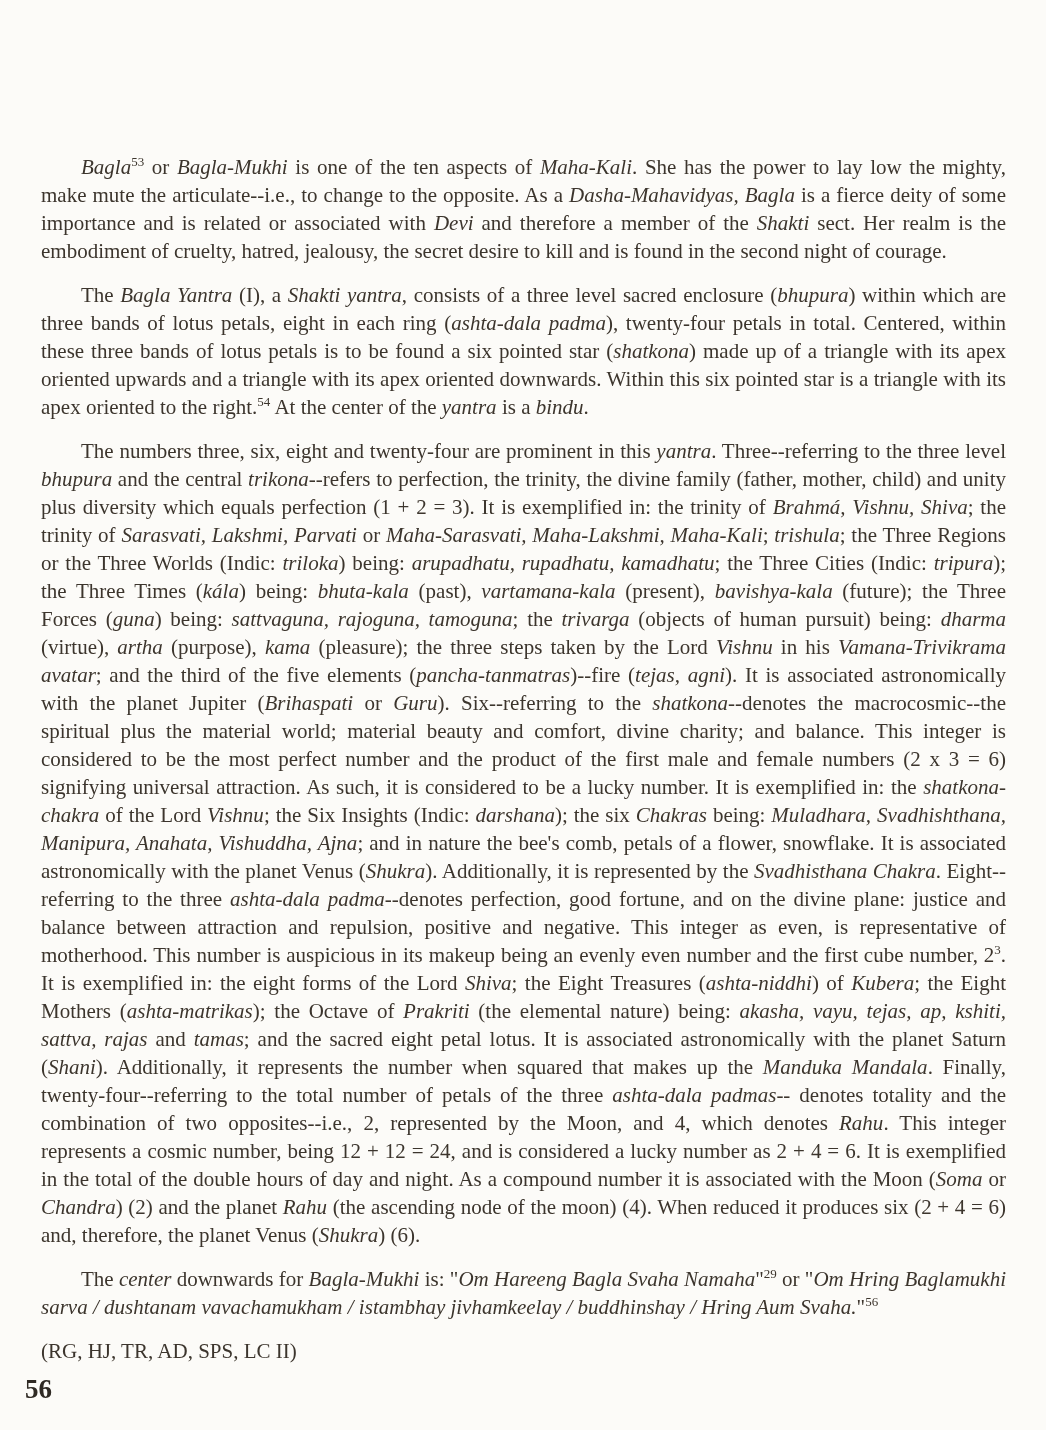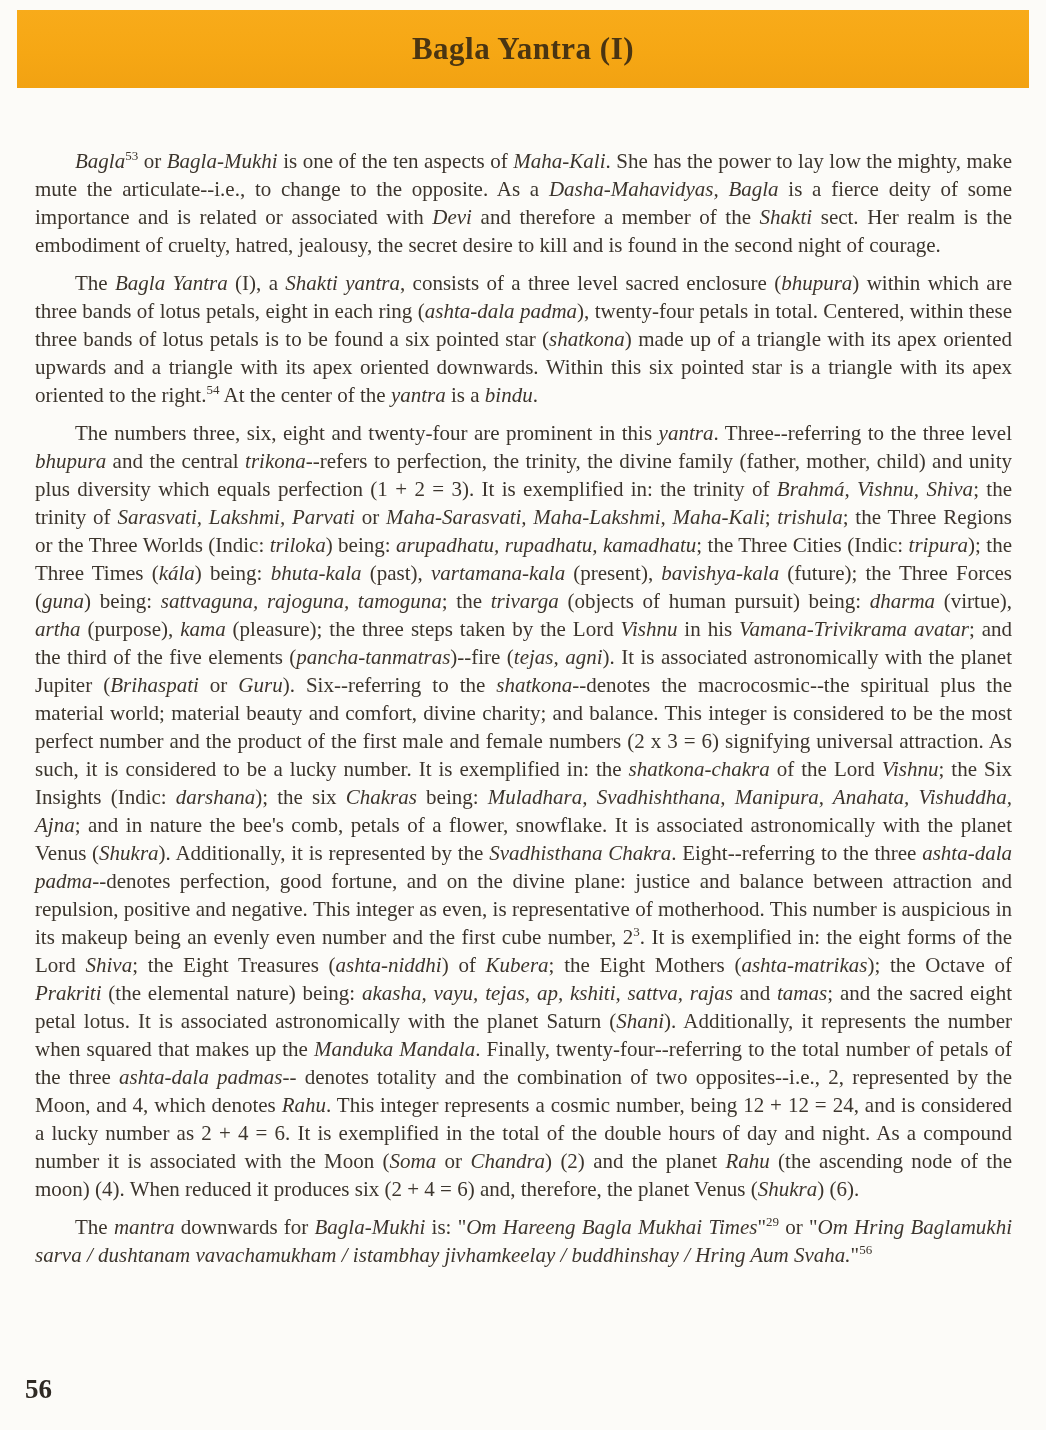--- a/index.html
+++ b/index.html
@@ -21,40 +21,38 @@
     font-size:31px;
     color:#4a3512;
     letter-spacing:0.5px;
   }
   .body-text{
     position:absolute;top:137px;left:25px;width:997px;
     font-size:21px;
     line-height:28px;
     text-align:justify;
   }
-  .body-text p{margin:10px;padding:0;text-indent:40px;}
+  .body-text p{margin:16px;padding:0;text-indent:40px;}
   .body-text p.no-indent{text-indent:0;}
   .body-text i{font-style:italic;}
   .body-text sup{font-size:13px;line-height:0;vertical-align:super;}
   .page-number{
     position:absolute;left:25px;top:1374px;
     font-size:27px;font-weight:bold;color:#2f2a24;
   }
 </style>
 </head>
 <body>
 
 <div class="page">
 
-  <div class="banner">
-    <div class="banner-title">Bagla Yantra (I)</div>
-  </div>
 
   <div class="body-text">
     <p><i>Bagla</i><sup>53</sup><span> or </span><i>Bagla-Mukhi</i><span> is one of the ten aspects of </span><i>Maha-Kali</i><span>. She has the power to lay low the mighty, make mute the articulate--i.e., to change to the opposite. As a </span><i>Dasha-Mahavidyas, Bagla</i><span> is a fierce deity of some importance and is related or associated with </span><i>Devi</i><span> and therefore a member of the </span><i>Shakti</i><span> sect. Her realm is the embodiment of cruelty, hatred, jealousy, the secret desire to kill and is found in the second night of courage.</span></p>
     <p><span>The </span><i>Bagla Yantra</i><span> (I), a </span><i>Shakti yantra</i><span>, consists of a three level sacred enclosure (</span><i>bhupura</i><span>) within which are three bands of lotus petals, eight in each ring (</span><i>ashta-dala padma</i><span>), twenty-four petals in total. Centered, within these three bands of lotus petals is to be found a six pointed star (</span><i>shatkona</i><span>) made up of a triangle with its apex oriented upwards and a triangle with its apex oriented downwards. Within this six pointed star is a triangle with its apex oriented to the right.</span><sup>54</sup><span>  At the center of the </span><i>yantra</i><span> is a </span><i>bindu</i><span>.</span></p>
     <p><span>The numbers three, six, eight and twenty-four are prominent in this </span><i>yantra</i><span>. Three--referring to the three level </span><i>bhupura</i><span> and the central </span><i>trikona</i><span>--refers to perfection, the trinity, the divine family (father, mother, child) and unity plus diversity which equals perfection (1 + 2 = 3). It is exemplified in: the trinity of </span><i>Brahmá, Vishnu, Shiva</i><span>; the trinity of </span><i>Sarasvati, Lakshmi, Parvati</i><span> or </span><i>Maha-Sarasvati, Maha-Lakshmi, Maha-Kali</i><span>; </span><i>trishula</i><span>; the Three Regions or the Three Worlds (Indic: </span><i>triloka</i><span>) being: </span><i>arupadhatu, rupadhatu, kamadhatu</i><span>; the Three Cities (Indic: </span><i>tripura</i><span>); the Three Times (</span><i>kála</i><span>) being: </span><i>bhuta-kala</i><span> (past), </span><i>vartamana-kala</i><span> (present), </span><i>bavishya-kala</i><span> (future); the Three Forces (</span><i>guna</i><span>) being: </span><i>sattvaguna, rajoguna, tamoguna</i><span>; the </span><i>trivarga</i><span> (objects of human pursuit) being: </span><i>dharma</i><span> (virtue), </span><i>artha</i><span> (purpose), </span><i>kama</i><span> (pleasure); the three steps taken by the Lord </span><i>Vishnu</i><span> in his </span><i>Vamana-Trivikrama avatar</i><span>; and the third of the five elements (</span><i>pancha-tanmatras</i><span>)--fire (</span><i>tejas, agni</i><span>). It is associated astronomically with the planet Jupiter (</span><i>Brihaspati</i><span> or </span><i>Guru</i><span>).  Six--referring to the </span><i>shatkona</i><span>--denotes the macrocosmic--the spiritual plus the material world; material beauty and comfort, divine charity; and balance. This integer is considered to be the most perfect number and the product of the first male and female numbers (2 x 3 = 6) signifying universal attraction. As such, it is considered to be a lucky number. It is exemplified in: the </span><i>shatkona-chakra</i><span> of the Lord </span><i>Vishnu</i><span>; the Six Insights (Indic: </span><i>darshana</i><span>); the six </span><i>Chakras</i><span>  being: </span><i>Muladhara, Svadhishthana, Manipura, Anahata, Vishuddha, Ajna</i><span>; and in nature the bee's comb, petals of a flower, snowflake. It is associated astronomically with the planet Venus (</span><i>Shukra</i><span>). Additionally, it is represented by the </span><i>Svadhisthana Chakra</i><span>. Eight--referring to the three </span><i>ashta-dala padma</i><span>--denotes perfection, good fortune, and on the divine plane: justice and balance between attraction and repulsion, positive and negative. This integer as even, is representative of motherhood. This number is auspicious in its makeup being an evenly even number and the first cube number, 2</span><sup>3</sup><span>. It is exemplified in: the eight forms of the Lord </span><i>Shiva</i><span>; the Eight Treasures (</span><i>ashta-niddhi</i><span>) of </span><i>Kubera</i><span>; the Eight Mothers (</span><i>ashta-matrikas</i><span>); the Octave of </span><i>Prakriti</i><span> (the elemental nature) being: </span><i>akasha, vayu, tejas, ap, kshiti, sattva, rajas</i><span> and </span><i>tamas</i><span>; and the sacred eight petal lotus. It is associated astronomically with the planet Saturn (</span><i>Shani</i><span>). Additionally, it represents the number when squared that makes up the  </span><i>Manduka Mandala</i><span>. Finally, twenty-four--referring to the total number of petals of the three </span><i>ashta-dala padmas</i><span>-- denotes totality and the combination of two opposites--i.e., 2, represented by the Moon, and 4, which denotes </span><i>Rahu</i><span>. This integer represents  a cosmic number, being 12 + 12 = 24, and is considered a lucky number as 2 + 4 = 6. It is exemplified in the total of the double hours of day and night. As a compound number it is associated with the Moon (</span><i>Soma</i><span> or </span><i>Chandra</i><span>) (2) and  the planet </span><i>Rahu</i><span> (the ascending node of the moon) (4). When reduced it produces six (2 + 4 = 6) and, therefore, the planet Venus (</span><i>Shukra</i><span>) (6).</span></p>
-    <p><span>The </span><i>mantra</i><span> downwards for </span><i>Bagla-Mukhi</i><span> is: "</span><i>Om Hareeng Bagla Mukhai Times</i><span>"</span><sup>29</sup><span>  or "</span><i>Om Hring Baglamukhi sarva / dushtanam vavachamukham / istambhay jivhamkeelay / buddhinshay / Hring Aum Svaha.</i><span>"</span><sup>56</sup></p>
+    <p><span>The </span><i>center</i><span> downwards for </span><i>Bagla-Mukhi</i><span> is: "</span><i>Om Hareeng Bagla Svaha Namaha</i><span>"</span><sup>29</sup><span>  or "</span><i>Om Hring Baglamukhi sarva / dushtanam vavachamukham / istambhay jivhamkeelay / buddhinshay / Hring Aum Svaha.</i><span>"</span><sup>56</sup></p>
+    <p class="no-indent"><span>(RG, HJ, TR, AD, SPS, LC II)</span></p>
   </div>
 
   <div class="page-number">56</div>
 
 </div>
 
 </body></html>

